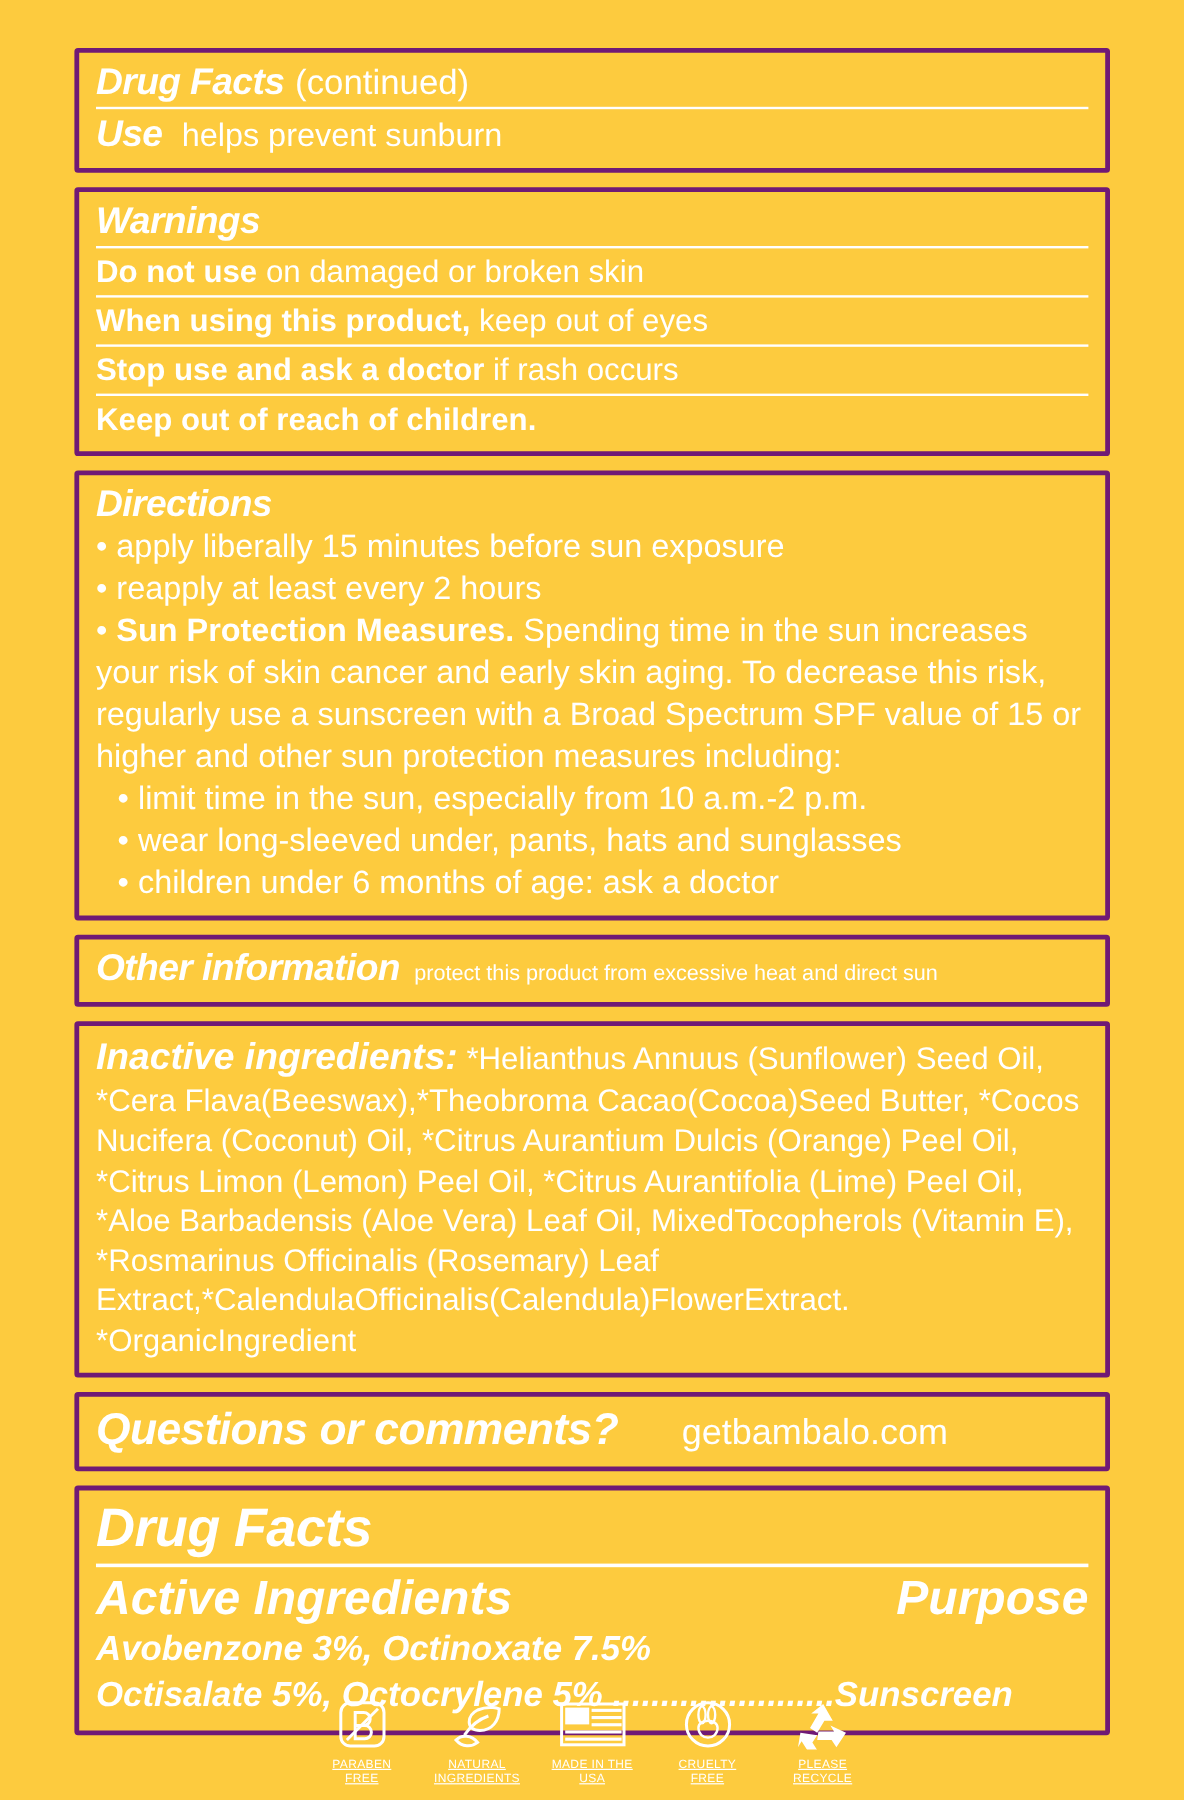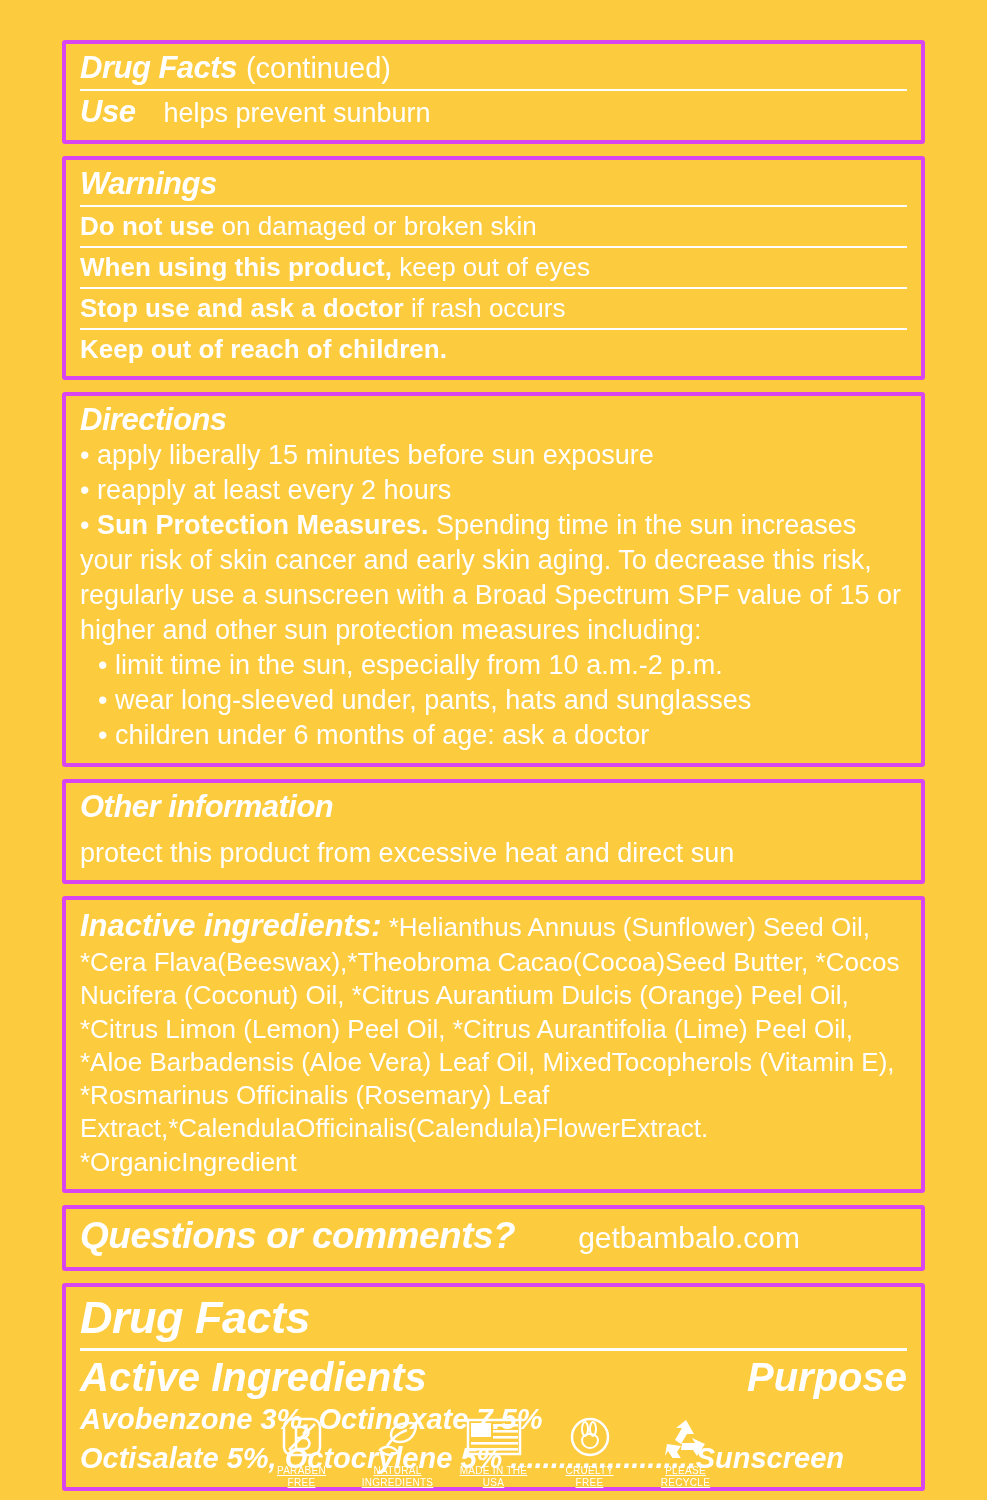--- a/index.html
+++ b/index.html
@@ -15,21 +15,21 @@
     overflow: hidden;
   }
   .page {
     position: relative;
     width: 987px;
     height: 1500px;
     box-sizing: border-box;
     padding: 40px 62px 0 62px;
   }
   .panel {
-    border: 4px solid #d946ef;
+    border: 4px solid #701a75;
     border-radius: 3px;
     box-sizing: border-box;
     padding: 6px 14px 10px 14px;
     margin-bottom: 12px;
   }
   .rule {
     border-top: 2px solid #ffffff;
     margin: 3px 0 3px 0;
   }
   .hdr-italic {
@@ -38,38 +38,38 @@
     font-size: 31px;
     letter-spacing: -0.5px;
   }
   .hdr-italic-lg {
     font-style: italic;
     font-weight: bold;
     font-size: 37px;
     letter-spacing: -0.5px;
   }
   .line {
-    font-size: 27px;
+    font-size: 18px;
     line-height: 1.22;
   }
   
   .p1 .title {
     display: flex;
     align-items: baseline;
     gap: 9px;
   }
   .p1 .title .cont {
     font-size: 29px;
     font-weight: normal;
     font-style: normal;
   }
   .p1 .userow {
     display: flex;
     align-items: baseline;
-    gap: 28px;
+    gap: 16px;
   }
   .p1 .usetxt {
     font-size: 27px;
   }
   
   .warn-line {
     font-size: 26px;
     line-height: 1.15;
     padding: 2px 0 1px 0;
   }
@@ -99,21 +99,21 @@
   }
   .inact .lead {
     font-style: italic;
     font-weight: bold;
     font-size: 31px;
   }
   
   .q-row {
     display: flex;
     align-items: baseline;
-    gap: 18px;
+    gap: 8px;
   }
   .q-url {
     font-size: 30px;
     font-weight: normal;
     font-style: normal;
     margin-left: 45px;
   }
   
   .df-title {
     font-style: italic;

